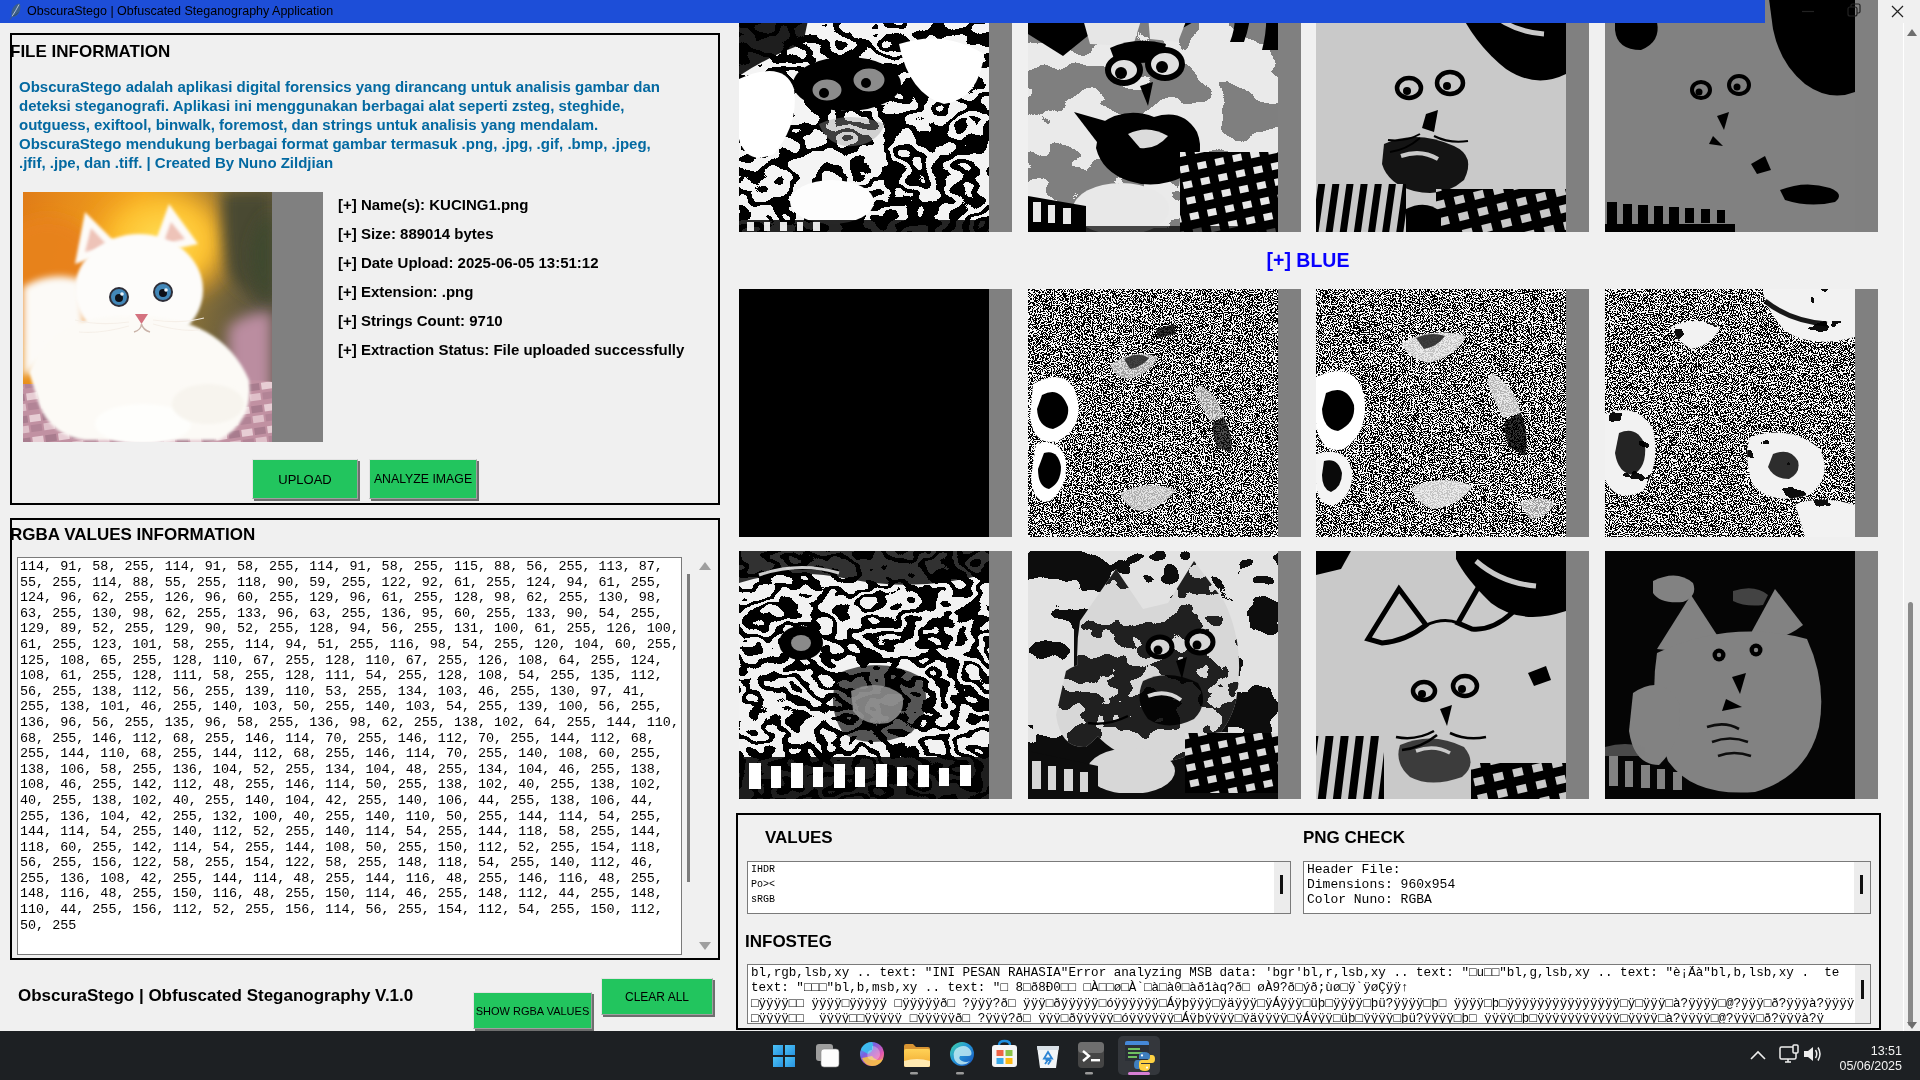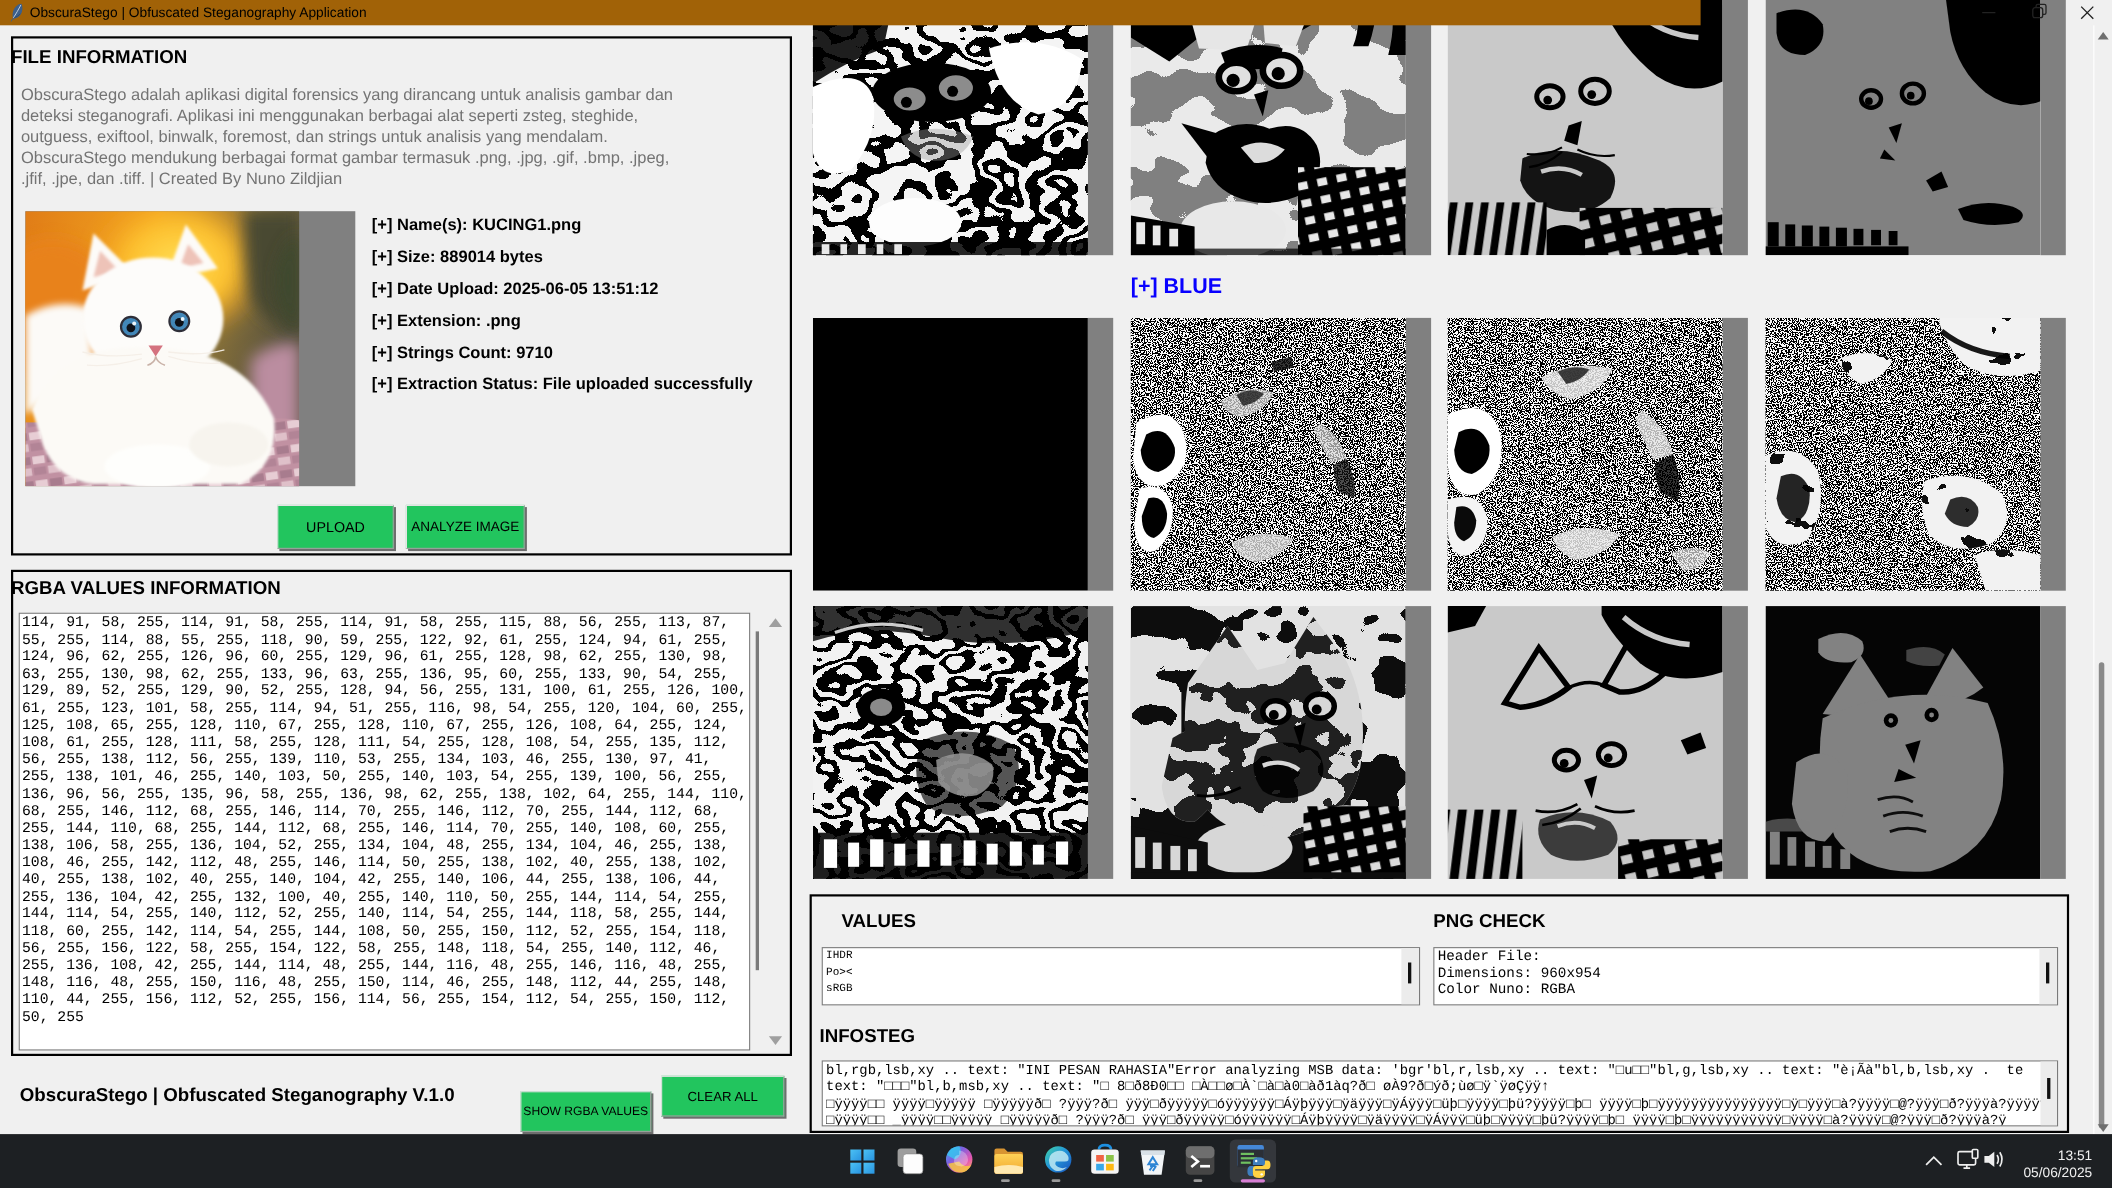--- a/index.html
+++ b/index.html
@@ -1,19 +1,19 @@
 <!DOCTYPE html>
 <html><head>
 <meta charset="utf-8">
 <style>
   html,body{margin:0;padding:0;width:1920px;height:1080px;overflow:hidden;background:#f0f0f0;
     font-family:"Liberation Sans", sans-serif;}
   .abs{position:absolute;}
   
-  #titlebar{position:absolute;left:0;top:0;width:1546px;height:23px;background:#a16207;z-index:50;}
+  #titlebar{position:absolute;left:0;top:0;width:1765px;height:23px;background:#1d4ed8;z-index:50;}
   #titletxt{position:absolute;left:27px;top:4px;font-size:12.5px;color:#000;}
   
   .panel{position:absolute;border:2px solid #000;background:#f0f0f0;box-sizing:border-box;}
   .ptitle{position:absolute;width:100%;font-weight:bold;font-size:17px;color:#000;}
   
   .wbtn{position:absolute;background:#22c55e;border:1px solid #a0a0a0;border-top-color:#e3e3e3;border-left-color:#e3e3e3;
     box-shadow:2px 2px 0 #6e6e6e;box-sizing:border-box;text-align:center;color:#000;font-size:13px;
     display:flex;align-items:center;justify-content:center;}
   
   .tbox{position:absolute;background:#fff;border:1px solid #7a7a7a;box-sizing:border-box;overflow:hidden;}
@@ -22,21 +22,21 @@
   .tile{position:absolute;width:250px;height:248px;overflow:hidden;}
   .strip{position:absolute;width:23px;height:248px;background:#808080;}
   
   #taskbar{position:absolute;left:0;top:1031px;width:1920px;height:49px;background:#1d2023;z-index:60;}
 </style>
 </head>
 <body>
 
 <div class="panel" id="p1" style="left:10px;top:33px;width:710px;height:472px;"></div>
 <div class="ptitle" style="left:10px;top:42px;width:710px;">FILE INFORMATION</div>
-<div class="abs" style="left:19px;top:77px;width:690px;font-weight:normal;font-size:15px;line-height:19px;color:#737373;white-space:nowrap;">
+<div class="abs" style="left:19px;top:77px;width:690px;font-weight:bold;font-size:15px;line-height:19px;color:#0369a1;white-space:nowrap;">
 ObscuraStego adalah aplikasi digital forensics yang dirancang untuk analisis gambar dan<br>
 deteksi steganografi. Aplikasi ini menggunakan berbagai alat seperti zsteg, steghide,<br>
 outguess, exiftool, binwalk, foremost, dan strings untuk analisis yang mendalam.<br>
 ObscuraStego mendukung berbagai format gambar termasuk .png, .jpg, .gif, .bmp, .jpeg,<br>
 .jfif, .jpe, dan .tiff. | Created By Nuno Zildjian
 </div>
 
 <div class="abs" id="catphoto" style="left:23px;top:192px;width:300px;height:250px;background:#808080;">
 <svg width="249" height="250" viewBox="0 0 249 250" style="position:absolute;left:0;top:0;">
 <defs>
@@ -542,21 +542,21 @@
 <g fill="#828282">
       <rect x="4" y="205" width="9" height="30"></rect>
       <rect x="20" y="210" width="8" height="26"></rect>
       <rect x="36" y="214" width="9" height="23"></rect>
       <rect x="52" y="218" width="8" height="20"></rect>
       <rect x="68" y="221" width="9" height="18"></rect>
     </g>
 <path d="M0 196 Q20 190 40 196 L40 205 L0 205 Z" fill="#828282" opacity="0.55"></path>
 </svg>
 
-<div class="abs" style="left:1028px;top:249px;width:560px;font-weight:bold;font-size:19.5px;color:#0800ff;">[+] BLUE</div>
+<div class="abs" style="left:1028px;top:249px;width:560px;text-align:center;font-weight:bold;font-size:19.5px;color:#0800ff;">[+] BLUE</div>
 
 <div class="panel" style="left:736px;top:813px;width:1145px;height:217px;"></div>
 <div class="abs" style="left:765px;top:828px;font-weight:bold;font-size:17px;color:#000;">VALUES</div>
 <div class="abs" style="left:1303px;top:828px;font-weight:bold;font-size:17px;color:#000;">PNG CHECK</div>
 <div class="tbox" style="left:747px;top:861px;width:544px;height:53px;"></div>
 <pre class="abs mono" style="left:751px;top:862px;margin:0;font-size:10px;line-height:15.2px;">IHDR
 Po&gt;&lt;
 sRGB</pre>
 <div class="abs" style="left:1274px;top:862px;width:16px;height:51px;background:#ececec;"></div>
 <div class="abs" style="left:1280px;top:875px;width:2.5px;height:19px;background:#111;"></div>

